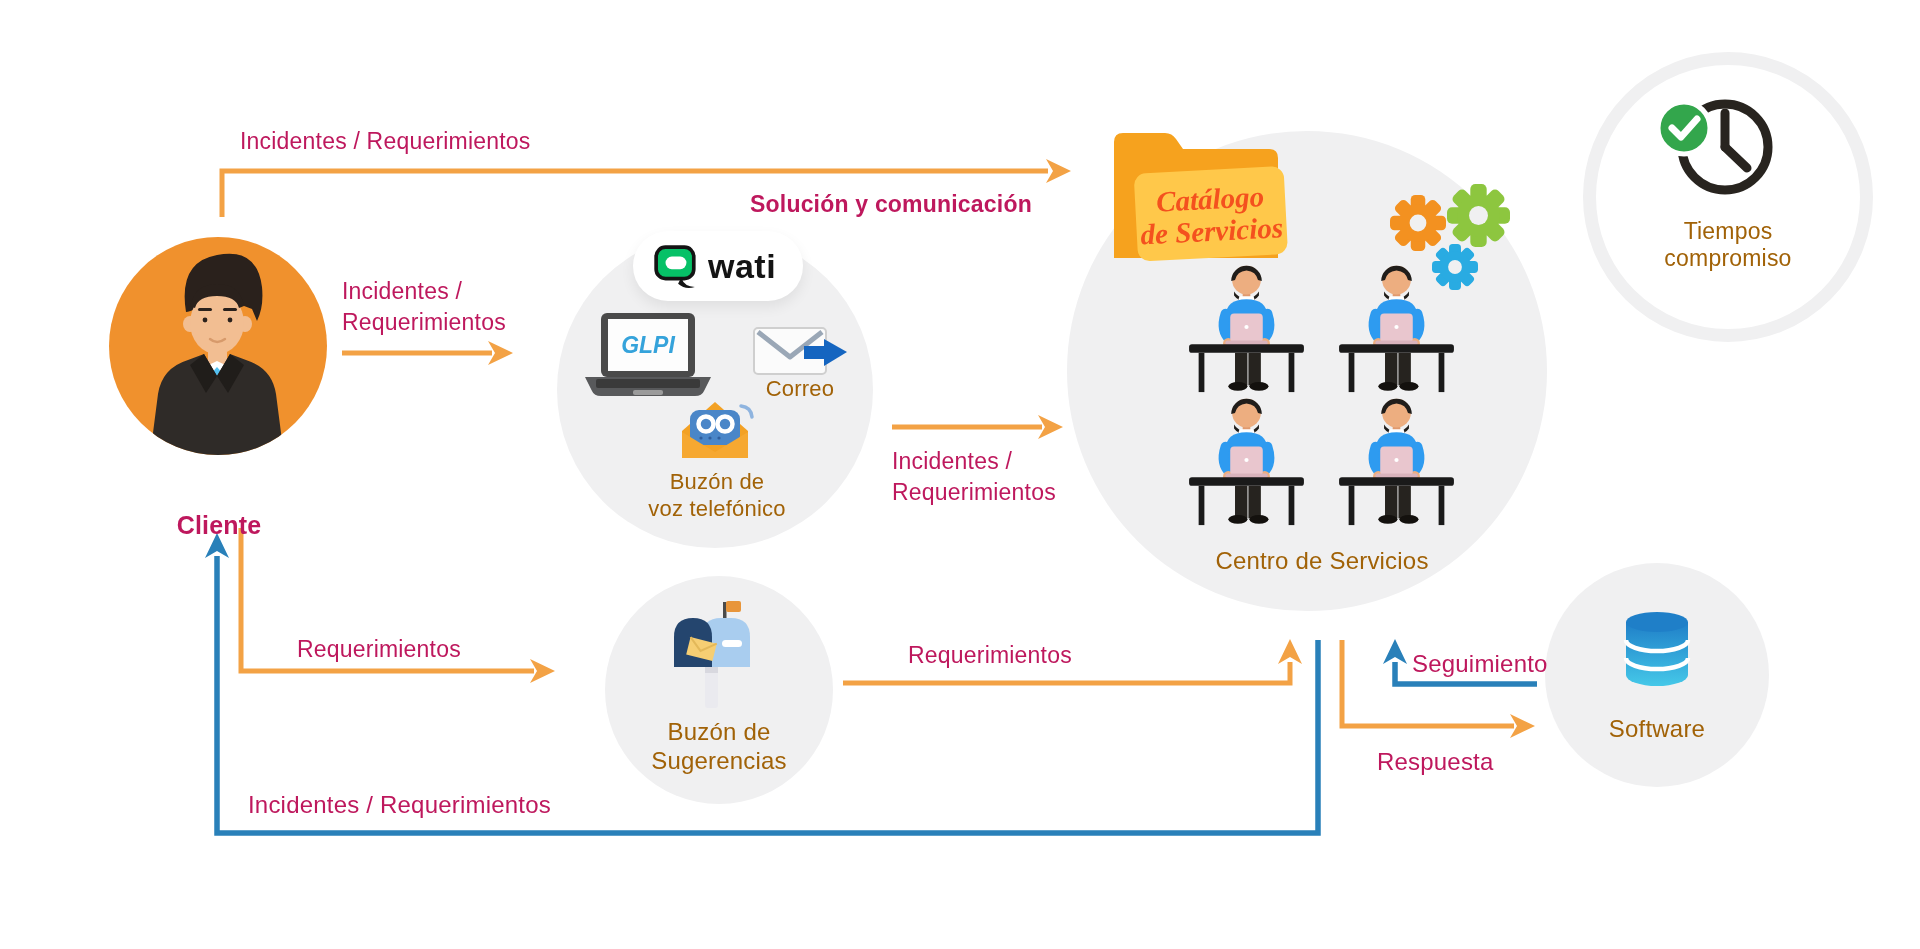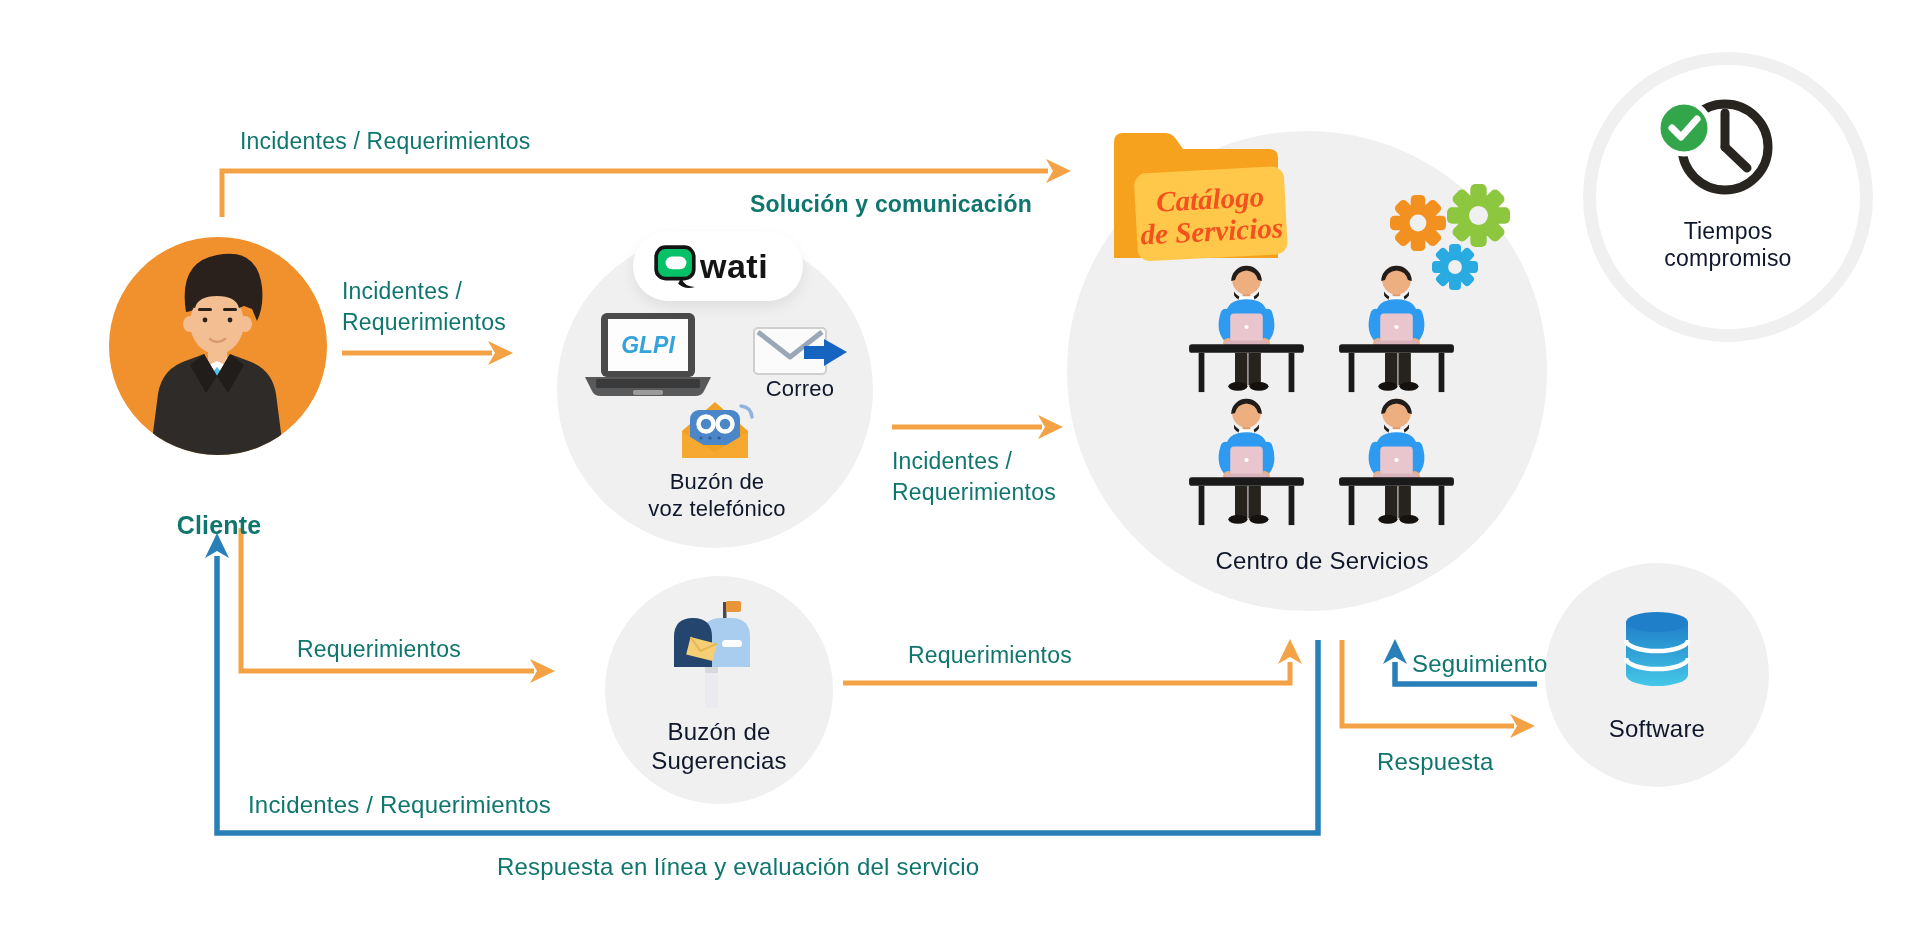--- a/index.html
+++ b/index.html
@@ -1,27 +1,27 @@
 <!DOCTYPE html>
 <html><head>
 <meta charset="utf-8">
 <style>
   html,body{margin:0;padding:0;background:#ffffff;}
   .stage{position:relative;width:1920px;height:949px;background:#ffffff;overflow:hidden;
          font-family:"Liberation Sans",sans-serif;}
   .circle{position:absolute;border-radius:50%;}
   .c-gray{background:#F0F0F1;}
   .art{position:absolute;left:0;top:0;z-index:3;}
-  .lbl{position:absolute;z-index:4;color:#0f766e;font-size:23px;letter-spacing:.2px;line-height:30px;}
-  .lbl.gray{color:#0f172a;}
+  .lbl{position:absolute;z-index:4;color:#be185d;font-size:23px;letter-spacing:.2px;line-height:30px;}
+  .lbl.gray{color:#a16207;}
   .lbl.center{text-align:center;}
   .lbl.bold{font-weight:bold;}
   .prel{white-space:pre-line;}
   .wati-pill{position:absolute;left:633px;top:231px;width:170px;height:70px;background:#ffffff;
-             border-radius:35px;z-index:5;display:flex;align-items:center;gap:1px;padding-left:20px;
+             border-radius:35px;z-index:5;display:flex;align-items:center;gap:9px;padding-left:20px;
              box-sizing:border-box;box-shadow:0 6px 14px rgba(0,0,0,.07);}
   .wati-word{font-size:34px;font-weight:bold;color:#141414;letter-spacing:.5px;}
   .client-circle{left:109px;top:237px;width:218px;height:218px;background:#F0912D;overflow:hidden;}
   .commit-circle{left:1583px;top:52px;width:290px;height:290px;background:#ffffff;
                  border:13px solid #F0F0F1;box-sizing:border-box;}
 </style>
 </head>
 <body>
 
 <div class="stage">
@@ -224,21 +224,20 @@
   <div class="lbl" style="left:750px;top:189px;font-weight:bold;">Solución y comunicación</div>
   <div class="lbl prel" style="left:342px;top:276px;line-height:31px;">Incidentes /
 Requerimientos</div>
   <div class="lbl prel" style="left:892px;top:446px;line-height:31px;">Incidentes /
 Requerimientos</div>
   <div class="lbl" style="left:297px;top:634px;">Requerimientos</div>
   <div class="lbl" style="left:908px;top:640px;">Requerimientos</div>
   <div class="lbl" style="left:1412px;top:649px;font-size:24px;">Seguimiento</div>
   <div class="lbl" style="left:1377px;top:747px;font-size:24px;">Respuesta</div>
   <div class="lbl" style="left:248px;top:790px;font-size:24px;">Incidentes / Requerimientos</div>
-  <div class="lbl" style="left:497px;top:852px;font-size:24px;">Respuesta en línea y evaluación del servicio</div>
 
   <div class="lbl bold center" style="left:158px;top:473px;width:122px;font-size:25px;margin-top:37px;">Cliente</div>
 
   <div class="lbl gray center" style="left:745px;top:374px;width:110px;font-size:22px;">Correo</div>
   <div class="lbl gray center prel" style="left:617px;top:468px;width:200px;font-size:22px;line-height:27px;">Buzón de
 voz telefónico</div>
   <div class="lbl gray center" style="left:1202px;top:546px;width:240px;font-size:24px;">Centro de Servicios</div>
   <div class="lbl gray center prel" style="left:1628px;top:218px;width:200px;font-size:23px;line-height:27px;">Tiempos
 compromiso</div>
   <div class="lbl gray center prel" style="left:619px;top:717px;width:200px;font-size:24px;line-height:29px;">Buzón de

